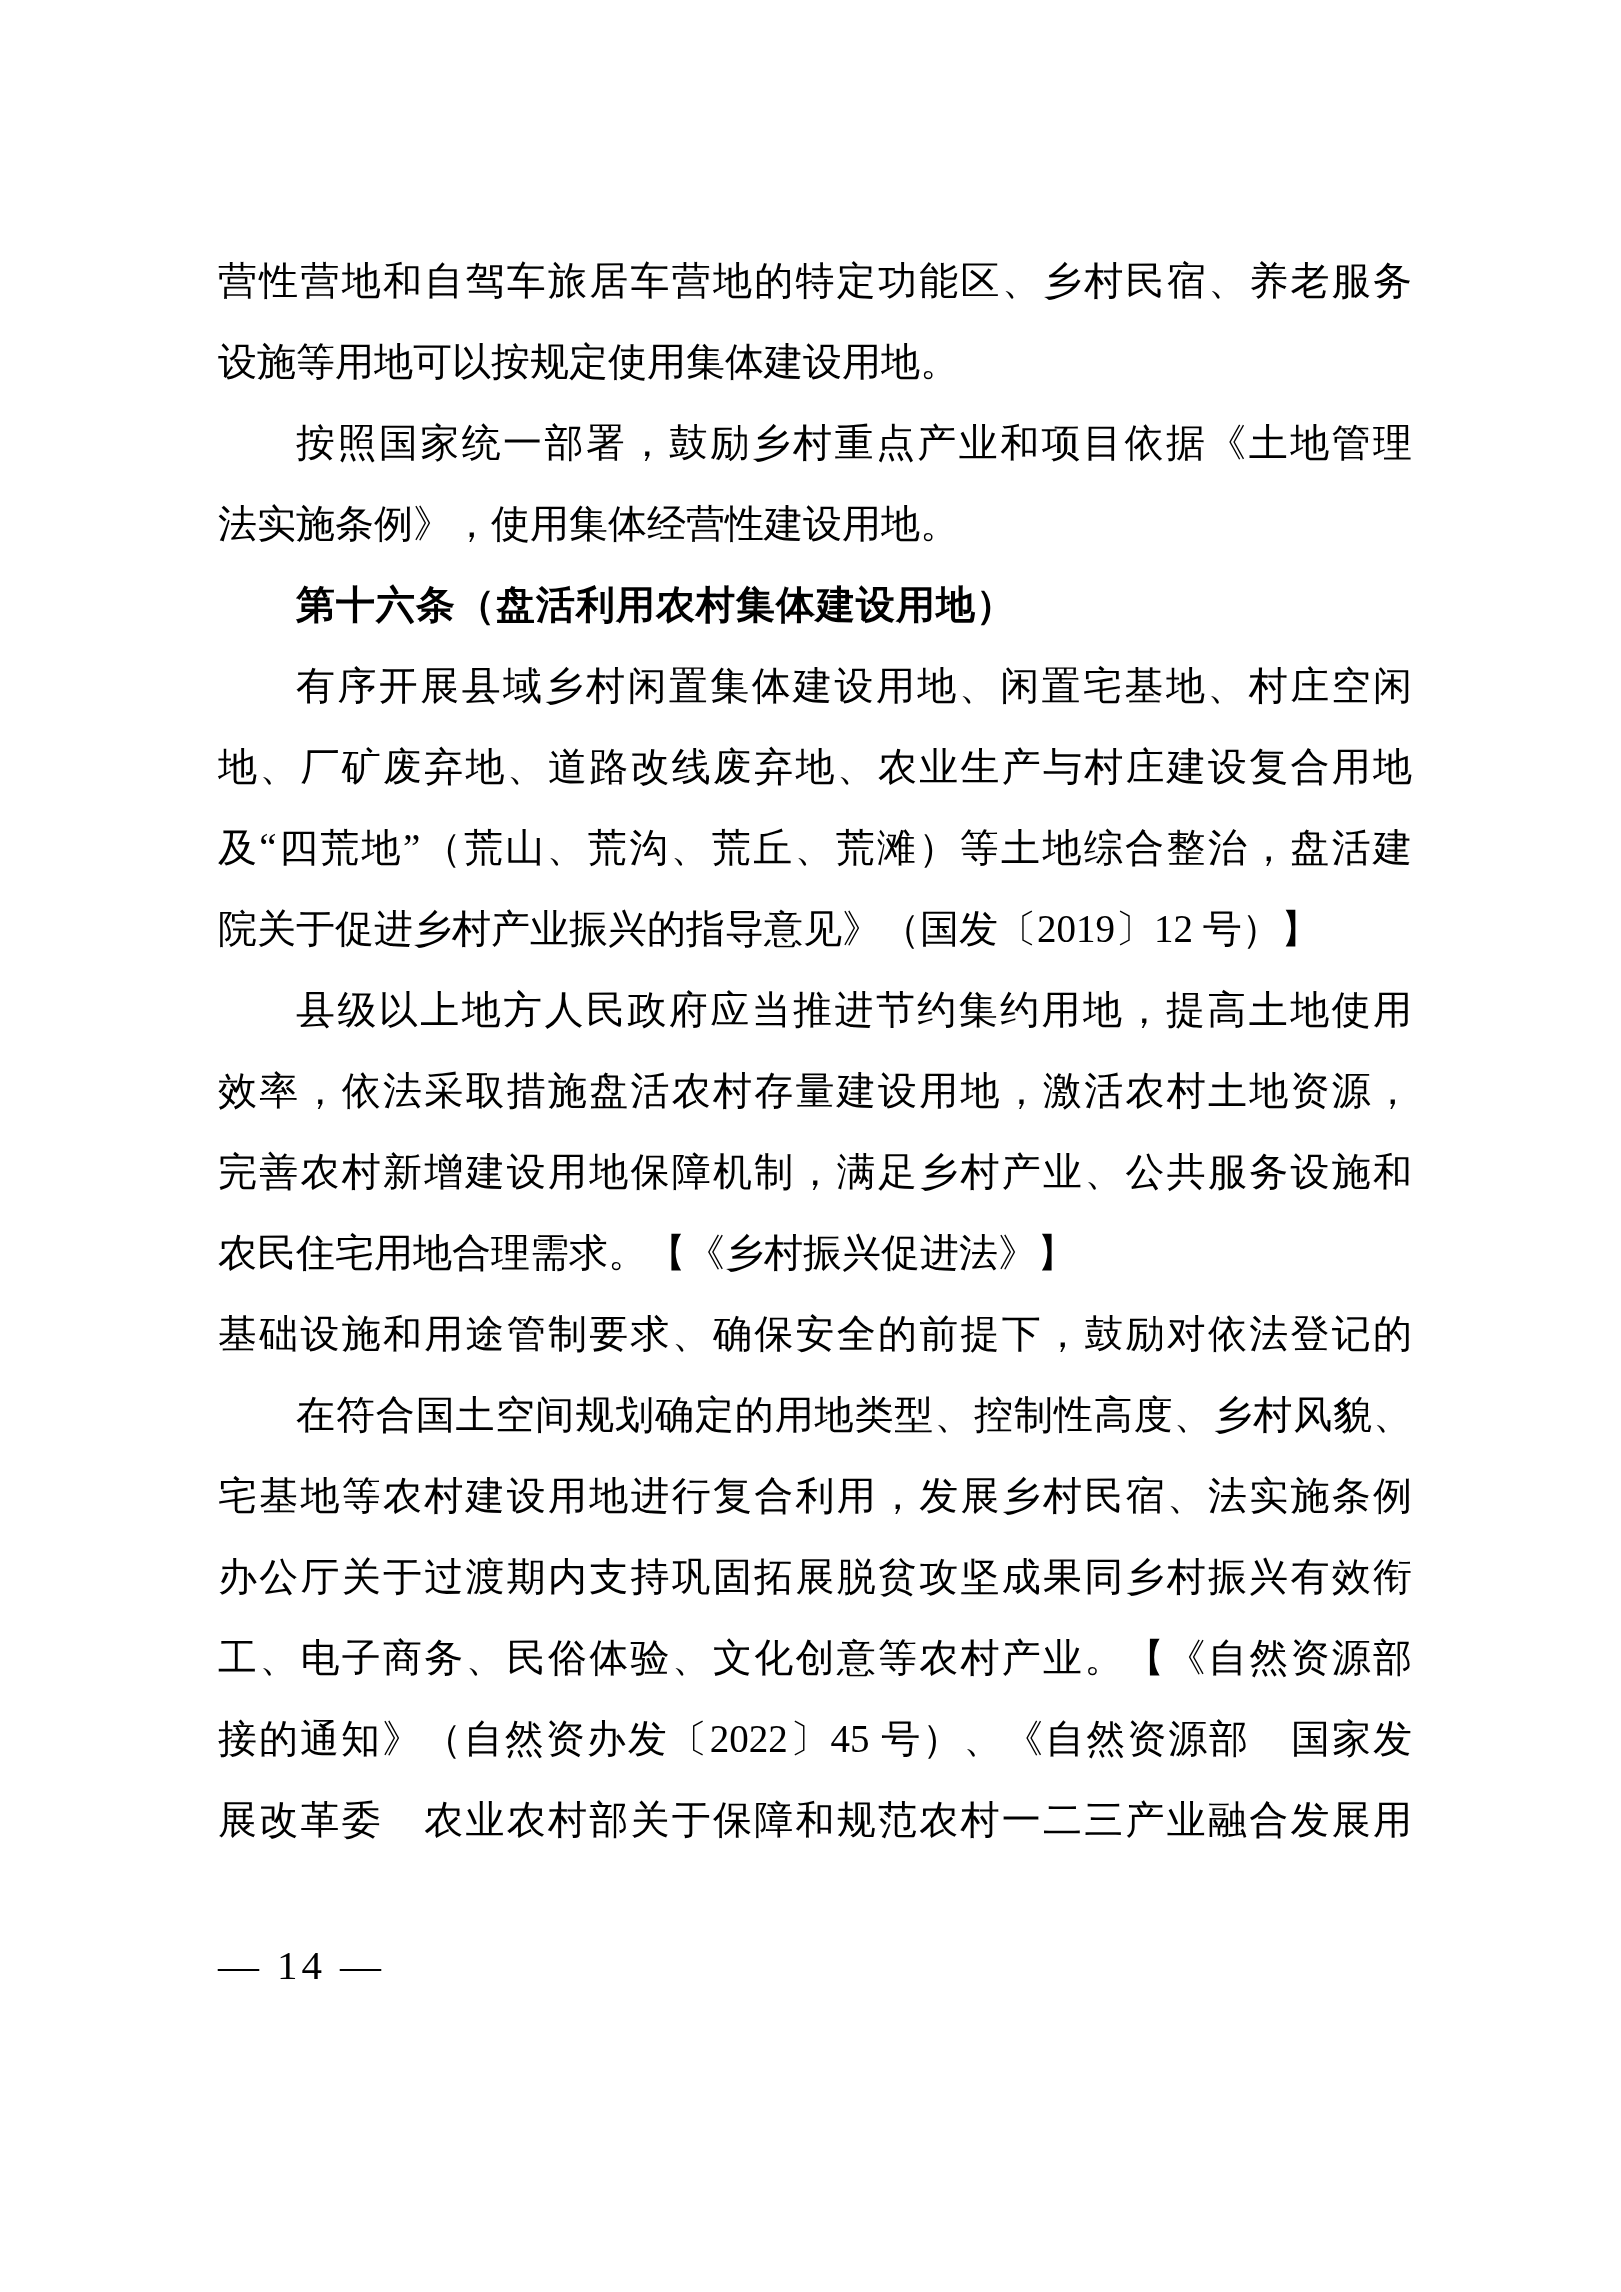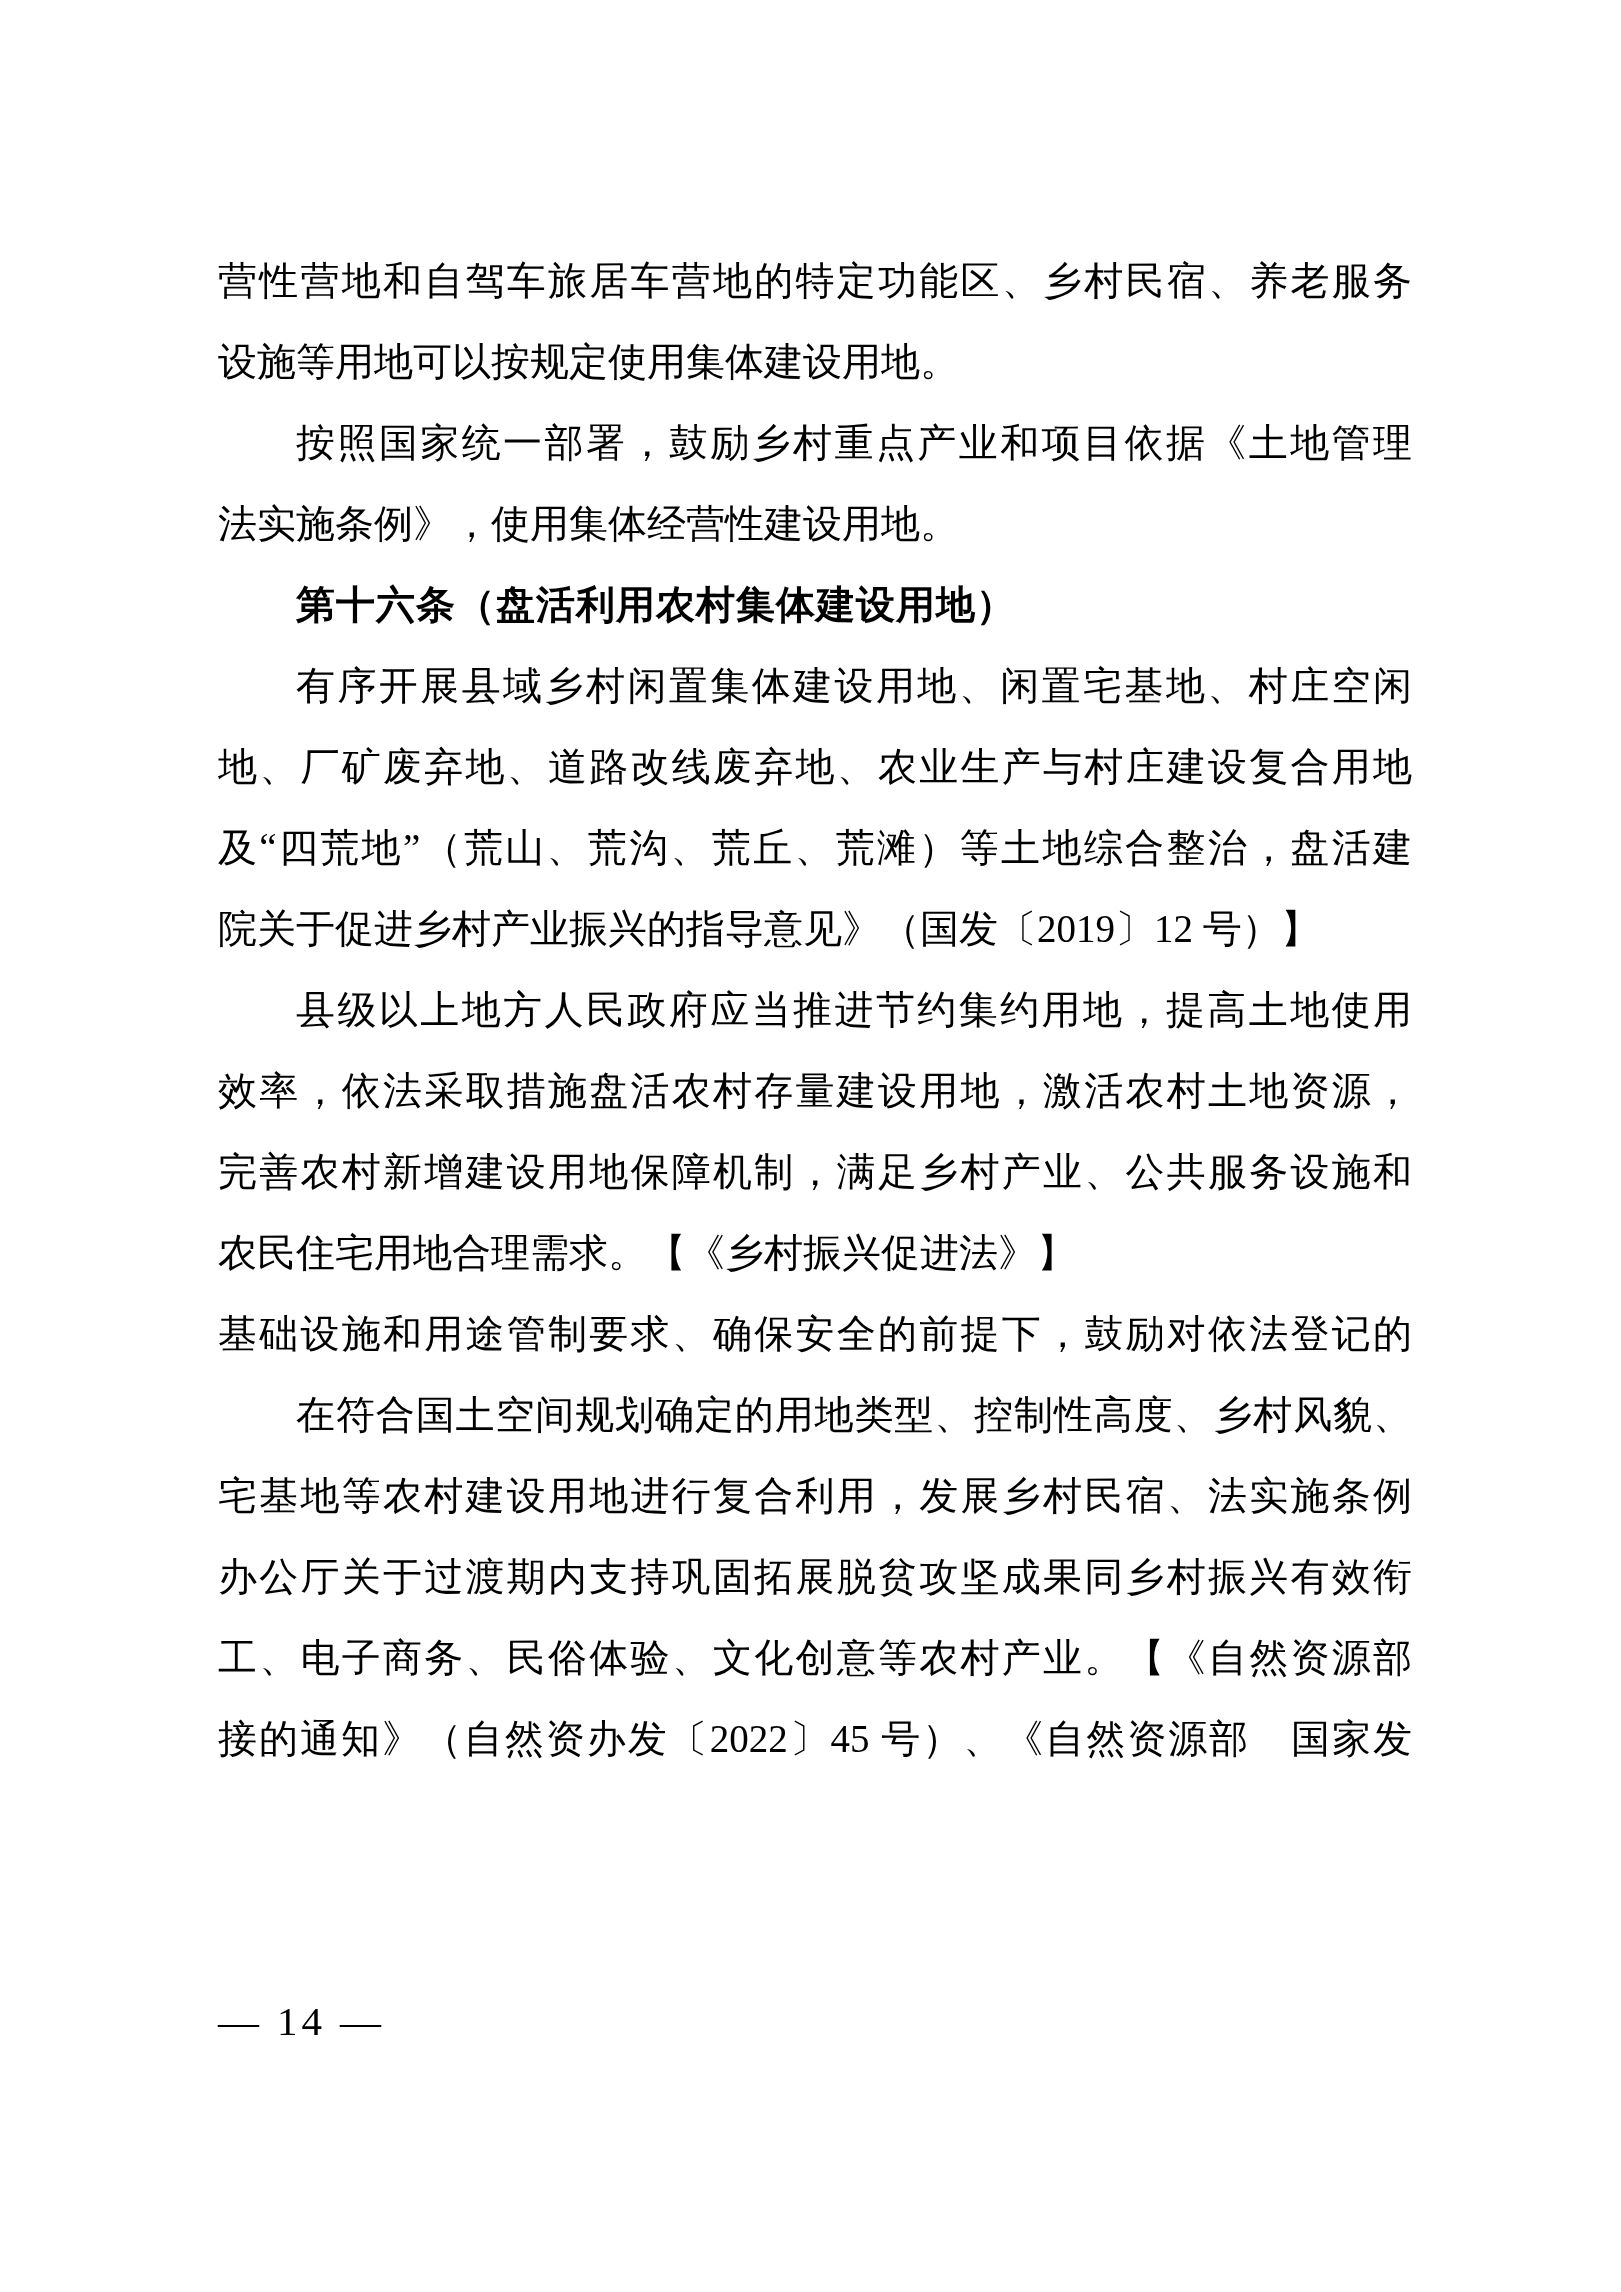--- a/index.html
+++ b/index.html
@@ -42,21 +42,21 @@
   }
   
   .heading {
     font-family: "Liberation Sans", "DejaVu Sans", sans-serif;
     font-weight: 700;
     letter-spacing: 1px;
   }
   .page-number {
     position: absolute;
     left: 218px;
-    top: 1996px;
+    top: 1940px;
     font-family: "Liberation Serif", "DejaVu Serif", serif;
     font-size: 41px;
     line-height: 51px;
     letter-spacing: 3.9px;
     color: #000000;
   }
 </style>
 </head>
 <body>
 
@@ -74,16 +74,17 @@
     <div class="line j i">县级以上地方人民政府应当推进节约集约用地，提高土地使用</div>
     <div class="line j">效率，依法采取措施盘活农村存量建设用地，激活农村土地资源，</div>
     <div class="line j">完善农村新增建设用地保障机制，满足乡村产业、公共服务设施和</div>
     <div class="line">农民住宅用地合理需求。【《乡村振兴促进法》】</div>
     <div class="line j">基础设施和用途管制要求、确保安全的前提下，鼓励对依法登记的</div>
     <div class="line j i">在符合国土空间规划确定的用地类型、控制性高度、乡村风貌、</div>
     <div class="line j">宅基地等农村建设用地进行复合利用，发展乡村民宿、法实施条例</div>
     <div class="line j">办公厅关于过渡期内支持巩固拓展脱贫攻坚成果同乡村振兴有效衔</div>
     <div class="line j">工、电子商务、民俗体验、文化创意等农村产业。【《自然资源部</div>
     <div class="line j">接的通知》（自然资办发〔2022〕45 号）、《自然资源部　国家发</div>
+    <div class="line j">展改革委　农业农村部关于保障和规范农村一二三产业融合发展用</div>
   </div>
   <div class="page-number">— 14 —</div>
 </div>
 
 
 </body></html>

